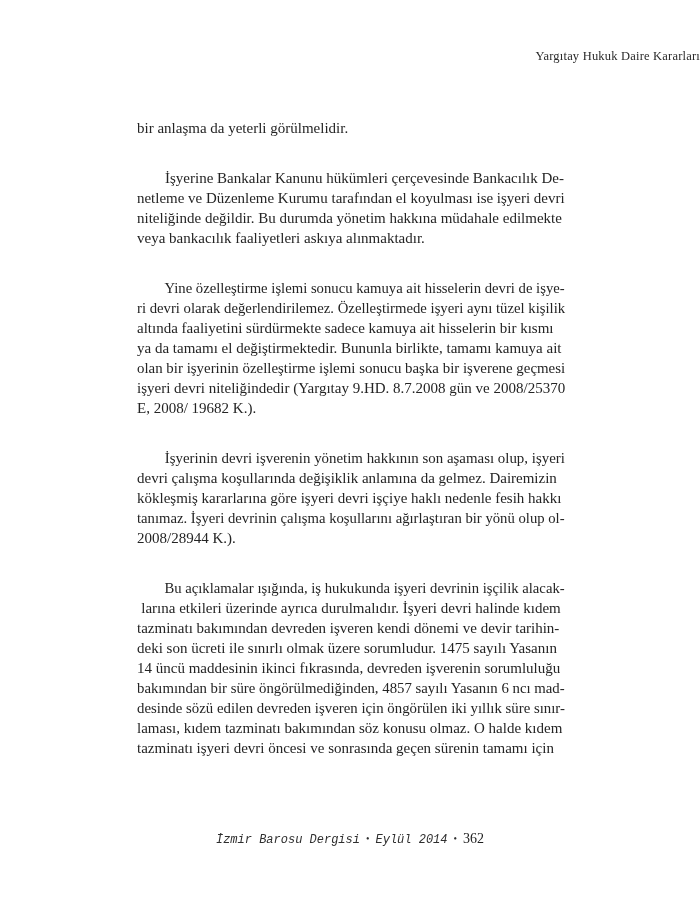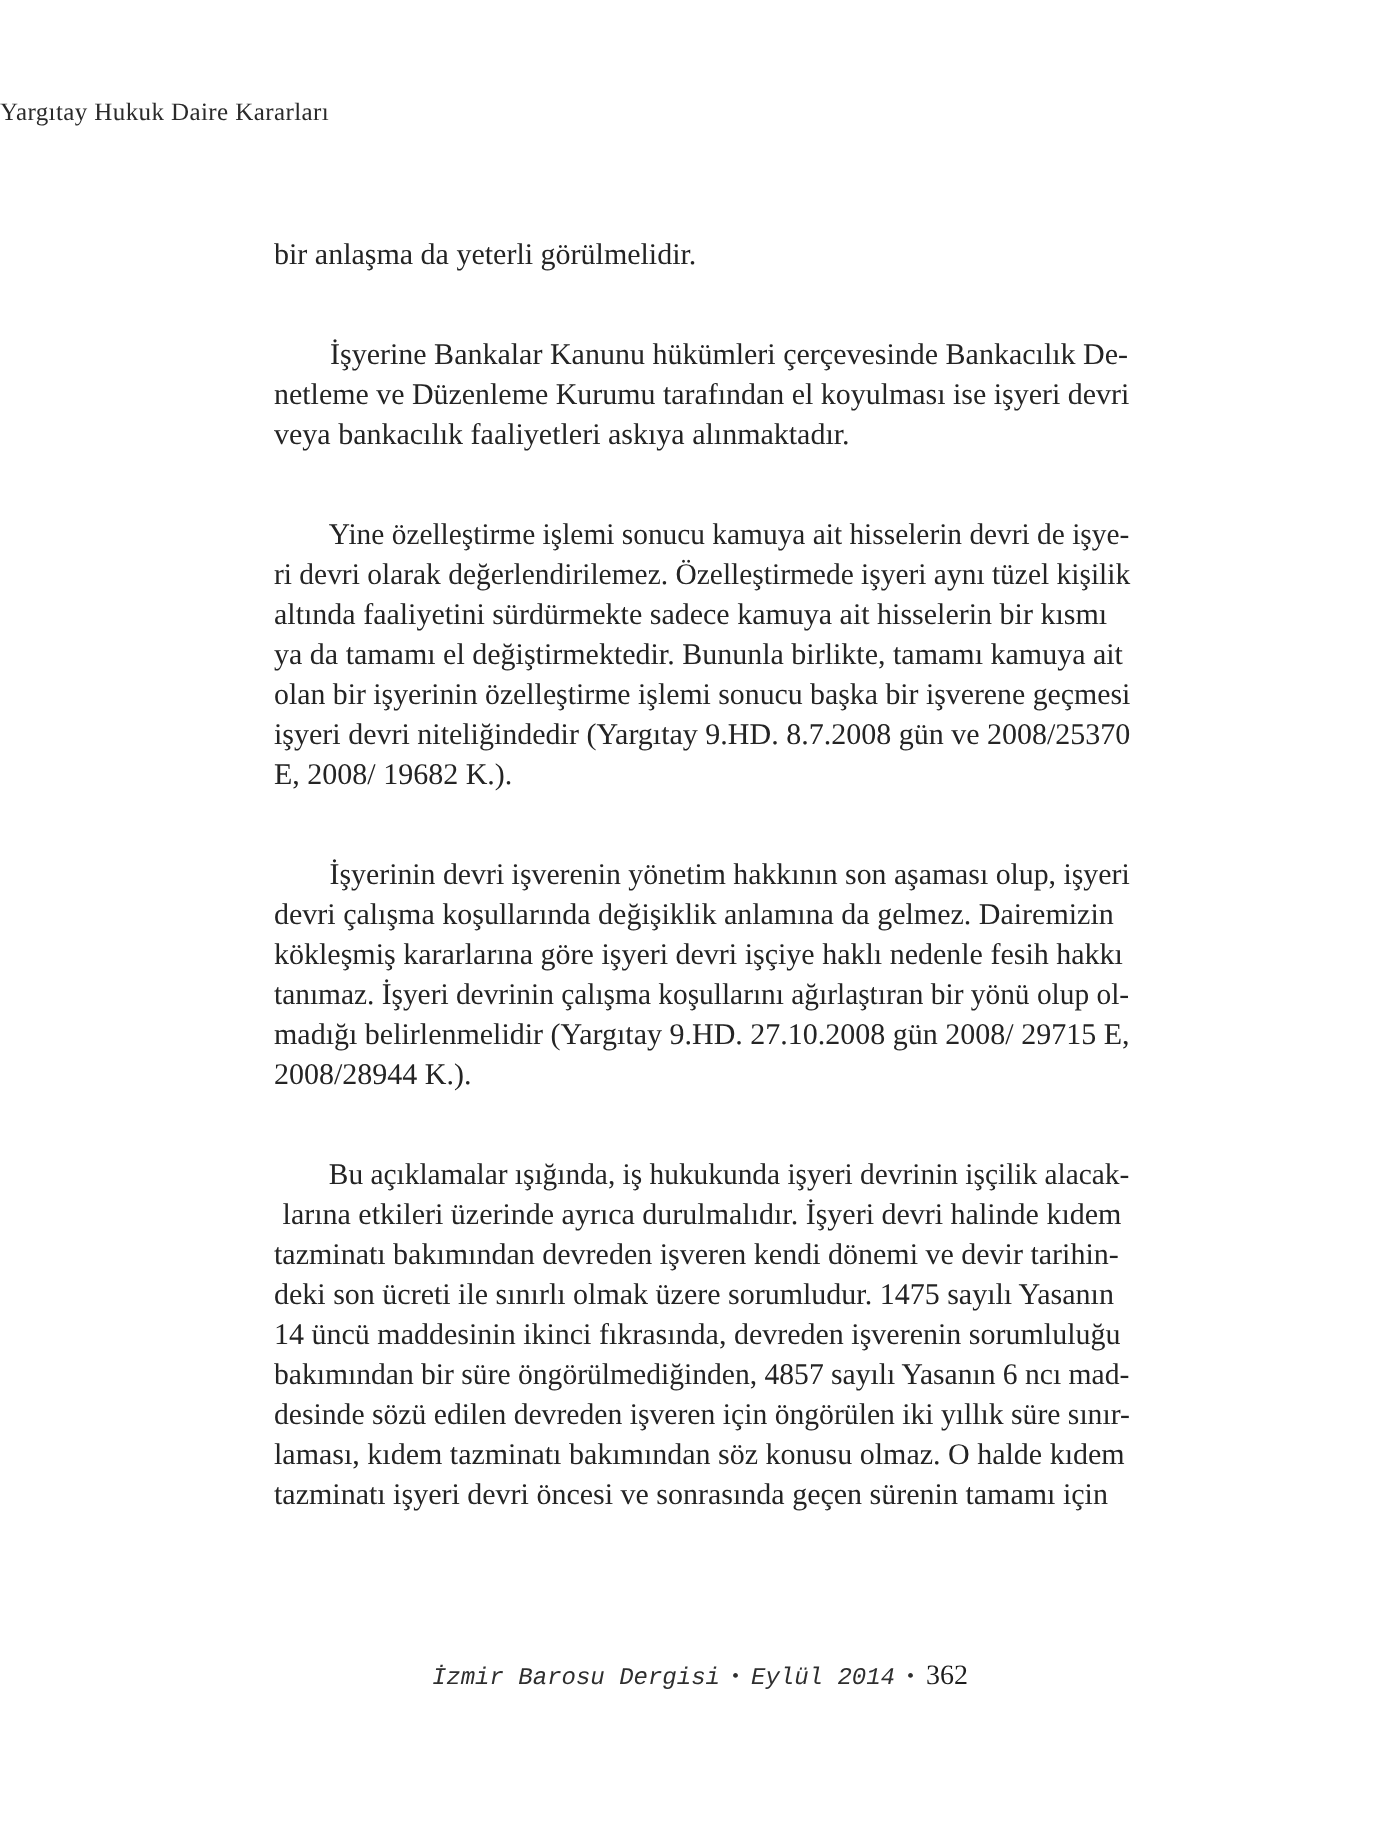--- a/index.html
+++ b/index.html
@@ -14,21 +14,21 @@
     background: #ffffff;
     font-family: "Liberation Serif", "DejaVu Serif", serif;
     color: #232323;
     overflow: hidden;
   }
   .running-header {
     position: absolute;
     top: 49px;
     left: 0;
     width: 100%;
-    text-align: left;
+    text-align: right;
     font-size: 12.5px;
     letter-spacing: 0.2px;
     color: #2a2a2a;
   }
   .body-text {
     position: absolute;
     top: 118px;
     left: 137px;
     width: 428px;
   }
@@ -74,37 +74,37 @@
 
   <div class="running-header">Yargıtay Hukuk Daire Kararları</div>
 
   <div class="body-text">
       <div class="para">
         <div class="line para-end">bir anlaşma da yeterli görülmelidir.</div>
       </div>
       <div class="para">
         <div class="line indent" style="transform: scaleX(1);">İşyerine Bankalar Kanunu hükümleri çerçevesinde Bankacılık De-</div>
         <div class="line" style="transform: scaleX(0.997669);">netleme ve Düzenleme Kurumu tarafından el koyulması ise işyeri devri</div>
+        <div class="line" style="transform: scaleX(1);">niteliğinde değildir. Bu durumda yönetim hakkına müdahale edilmekte</div>
         <div class="line para-end">veya bankacılık faaliyetleri askıya alınmaktadır.</div>
       </div>
       <div class="para">
         <div class="line indent" style="transform: scaleX(0.979405);">Yine özelleştirme işlemi sonucu kamuya ait hisselerin devri de işye-</div>
         <div class="line" style="transform: scaleX(0.981651);">ri devri olarak değerlendirilemez. Özelleştirmede işyeri aynı tüzel kişilik</div>
         <div class="line" style="transform: scaleX(1);">altında faaliyetini sürdürmekte sadece kamuya ait hisselerin bir kısmı</div>
         <div class="line" style="transform: scaleX(1);">ya da tamamı el değiştirmektedir. Bununla birlikte, tamamı kamuya ait</div>
         <div class="line" style="transform: scaleX(0.993039);">olan bir işyerinin özelleştirme işlemi sonucu başka bir işverene geçmesi</div>
         <div class="line" style="transform: scaleX(1);">işyeri devri niteliğindedir (Yargıtay 9.HD. 8.7.2008 gün ve 2008/25370</div>
         <div class="line para-end">E, 2008/ 19682 K.).</div>
       </div>
       <div class="para">
         <div class="line indent" style="transform: scaleX(0.993039);">İşyerinin devri işverenin yönetim hakkının son aşaması olup, işyeri</div>
         <div class="line" style="transform: scaleX(1);">devri çalışma koşullarında değişiklik anlamına da gelmez. Dairemizin</div>
         <div class="line" style="transform: scaleX(1);">kökleşmiş kararlarına göre işyeri devri işçiye haklı nedenle fesih hakkı</div>
         <div class="line" style="transform: scaleX(0.979405);">tanımaz. İşyeri devrinin çalışma koşullarını ağırlaştıran bir yönü olup ol-</div>
-        <div class="line" style="transform: scaleX(1);">madığı belirlenmelidir (Yargıtay 9.HD. 27.10.2008 gün 2008/ 29715 E,</div>
         <div class="line para-end">2008/28944 K.).</div>
       </div>
       <div class="para">
         <div class="line indent" style="transform: scaleX(0.979405);">Bu açıklamalar ışığında, iş hukukunda işyeri devrinin işçilik alacak-</div>
         <div class="line" style="transform: scaleX(1); text-align: center;">larına etkileri üzerinde ayrıca durulmalıdır. İşyeri devri halinde kıdem</div>
         <div class="line" style="transform: scaleX(1);">tazminatı bakımından devreden işveren kendi dönemi ve devir tarihin-</div>
         <div class="line" style="transform: scaleX(1);">deki son ücreti ile sınırlı olmak üzere sorumludur. 1475 sayılı Yasanın</div>
         <div class="line" style="transform: scaleX(1);">14 üncü maddesinin ikinci fıkrasında, devreden işverenin sorumluluğu</div>
         <div class="line" style="transform: scaleX(0.986175);">bakımından bir süre öngörülmediğinden, 4857 sayılı Yasanın 6 ncı mad-</div>
         <div class="line" style="transform: scaleX(0.988453);">desinde sözü edilen devreden işveren için öngörülen iki yıllık süre sınır-</div>

